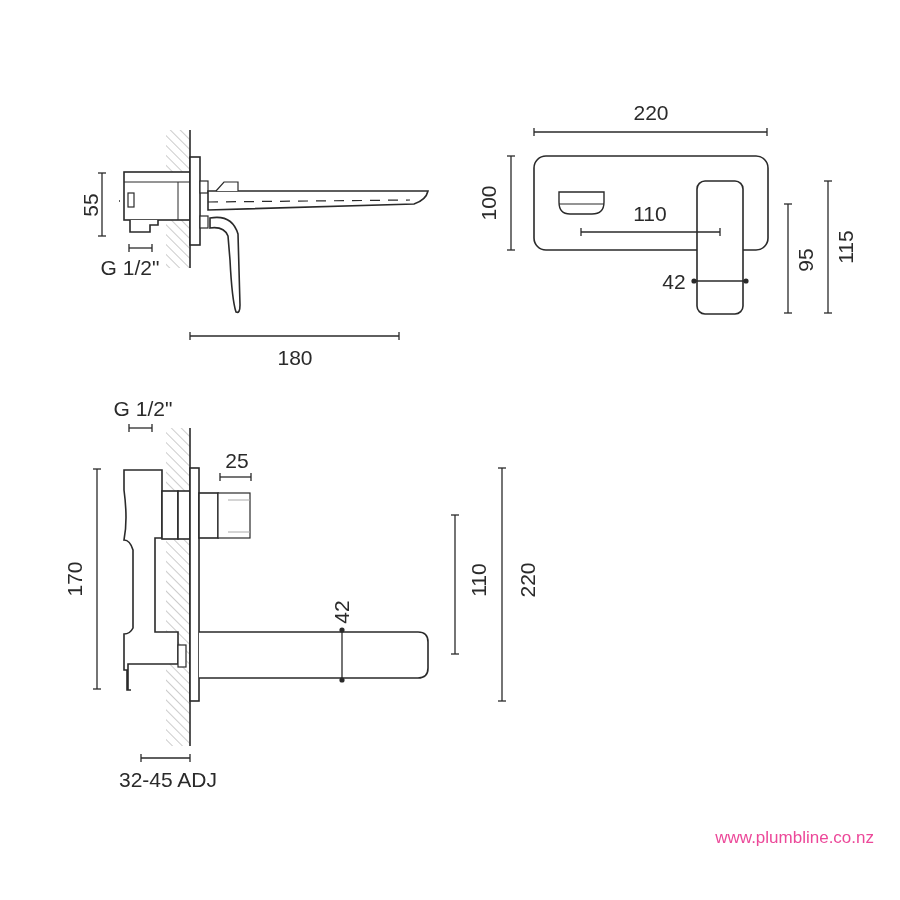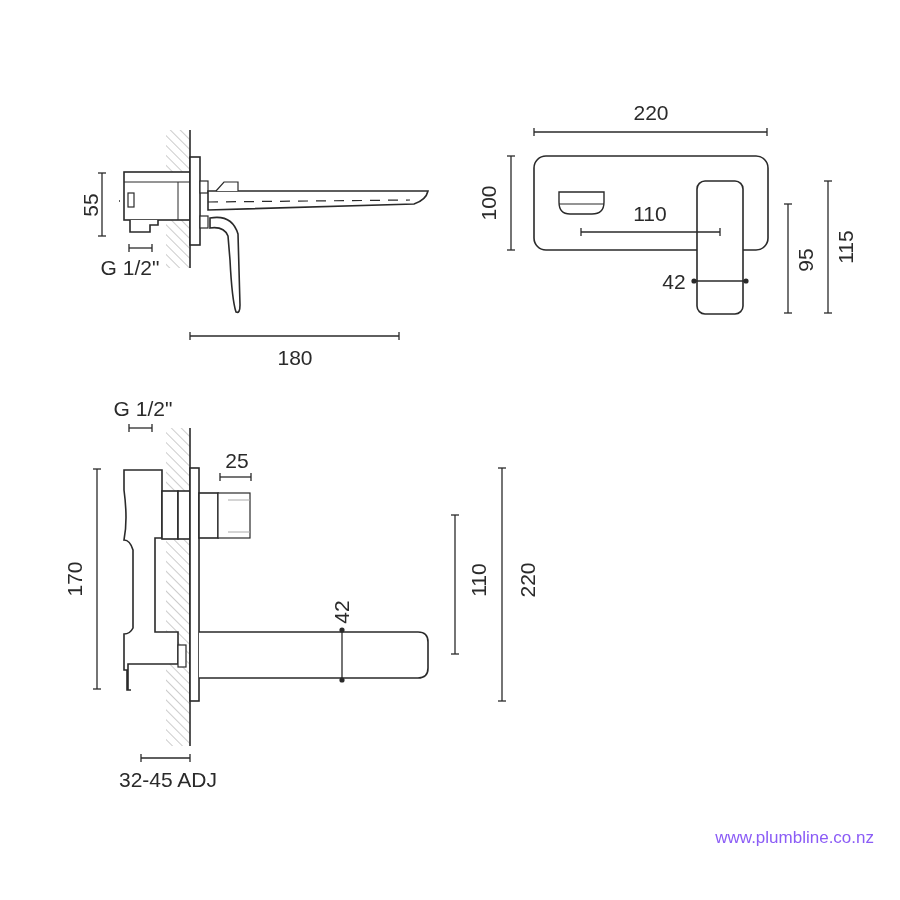--- a/index.html
+++ b/index.html
@@ -1,19 +1,19 @@
 <!DOCTYPE html>
 <html><head>
 <meta charset="utf-8">
 <style>
   html, body { margin:0; padding:0; background:#ffffff; }
   body { width:900px; height:900px; position:relative; overflow:hidden; font-family:"Liberation Sans", sans-serif; }
   svg { position:absolute; left:0; top:0; }
   .dim { font-family:"Liberation Sans", sans-serif; font-size:21px; fill:#2a2a2a; }
-  .footer { position:absolute; right:26px; top:828px; font-size:17px; color:#8b5cf6; font-family:"Liberation Sans", sans-serif;text-align:right; }
+  .footer { position:absolute; right:26px; top:828px; font-size:17px; color:#ec4899; font-family:"Liberation Sans", sans-serif;text-align:right; }
 </style>
 </head>
 <body>
 
 <svg width="900" height="900" viewBox="0 0 900 900">
   <defs>
     <pattern id="hatch" patternUnits="userSpaceOnUse" width="7" height="7" patternTransform="rotate(-45)">
       <line x1="0" y1="0" x2="0" y2="7" stroke="#9a9a9a" stroke-width="1"></line>
     </pattern>
   </defs>

